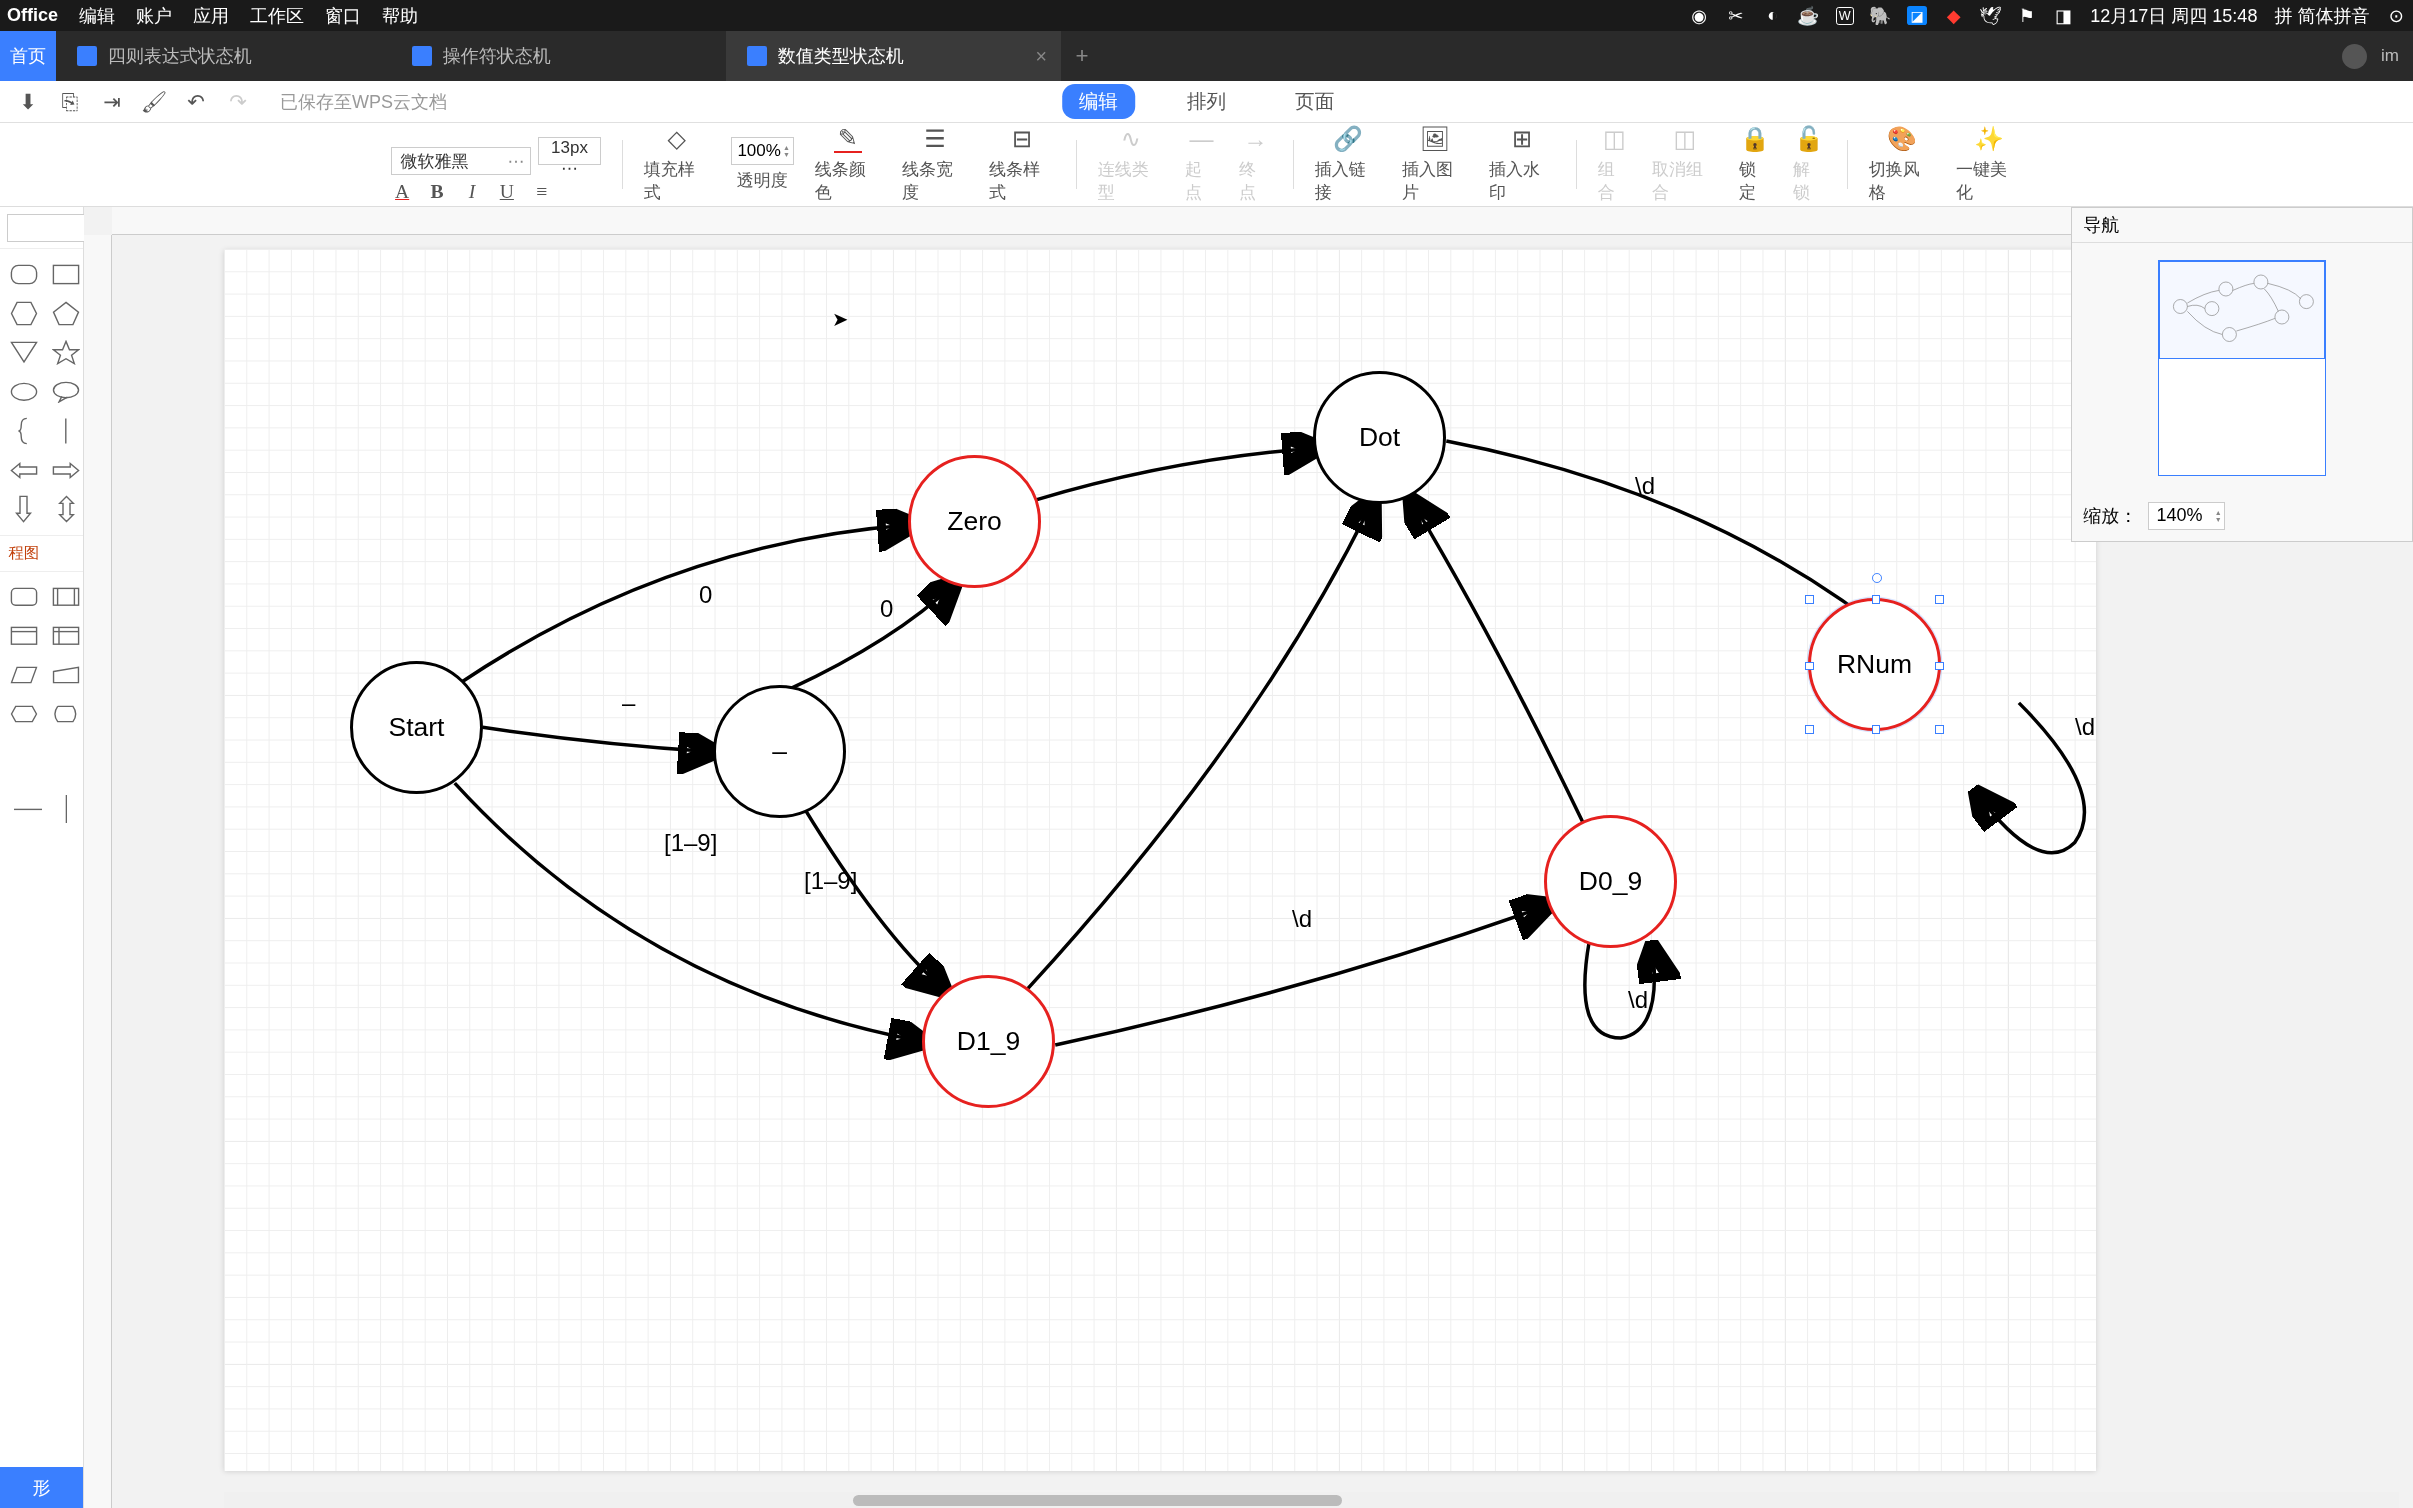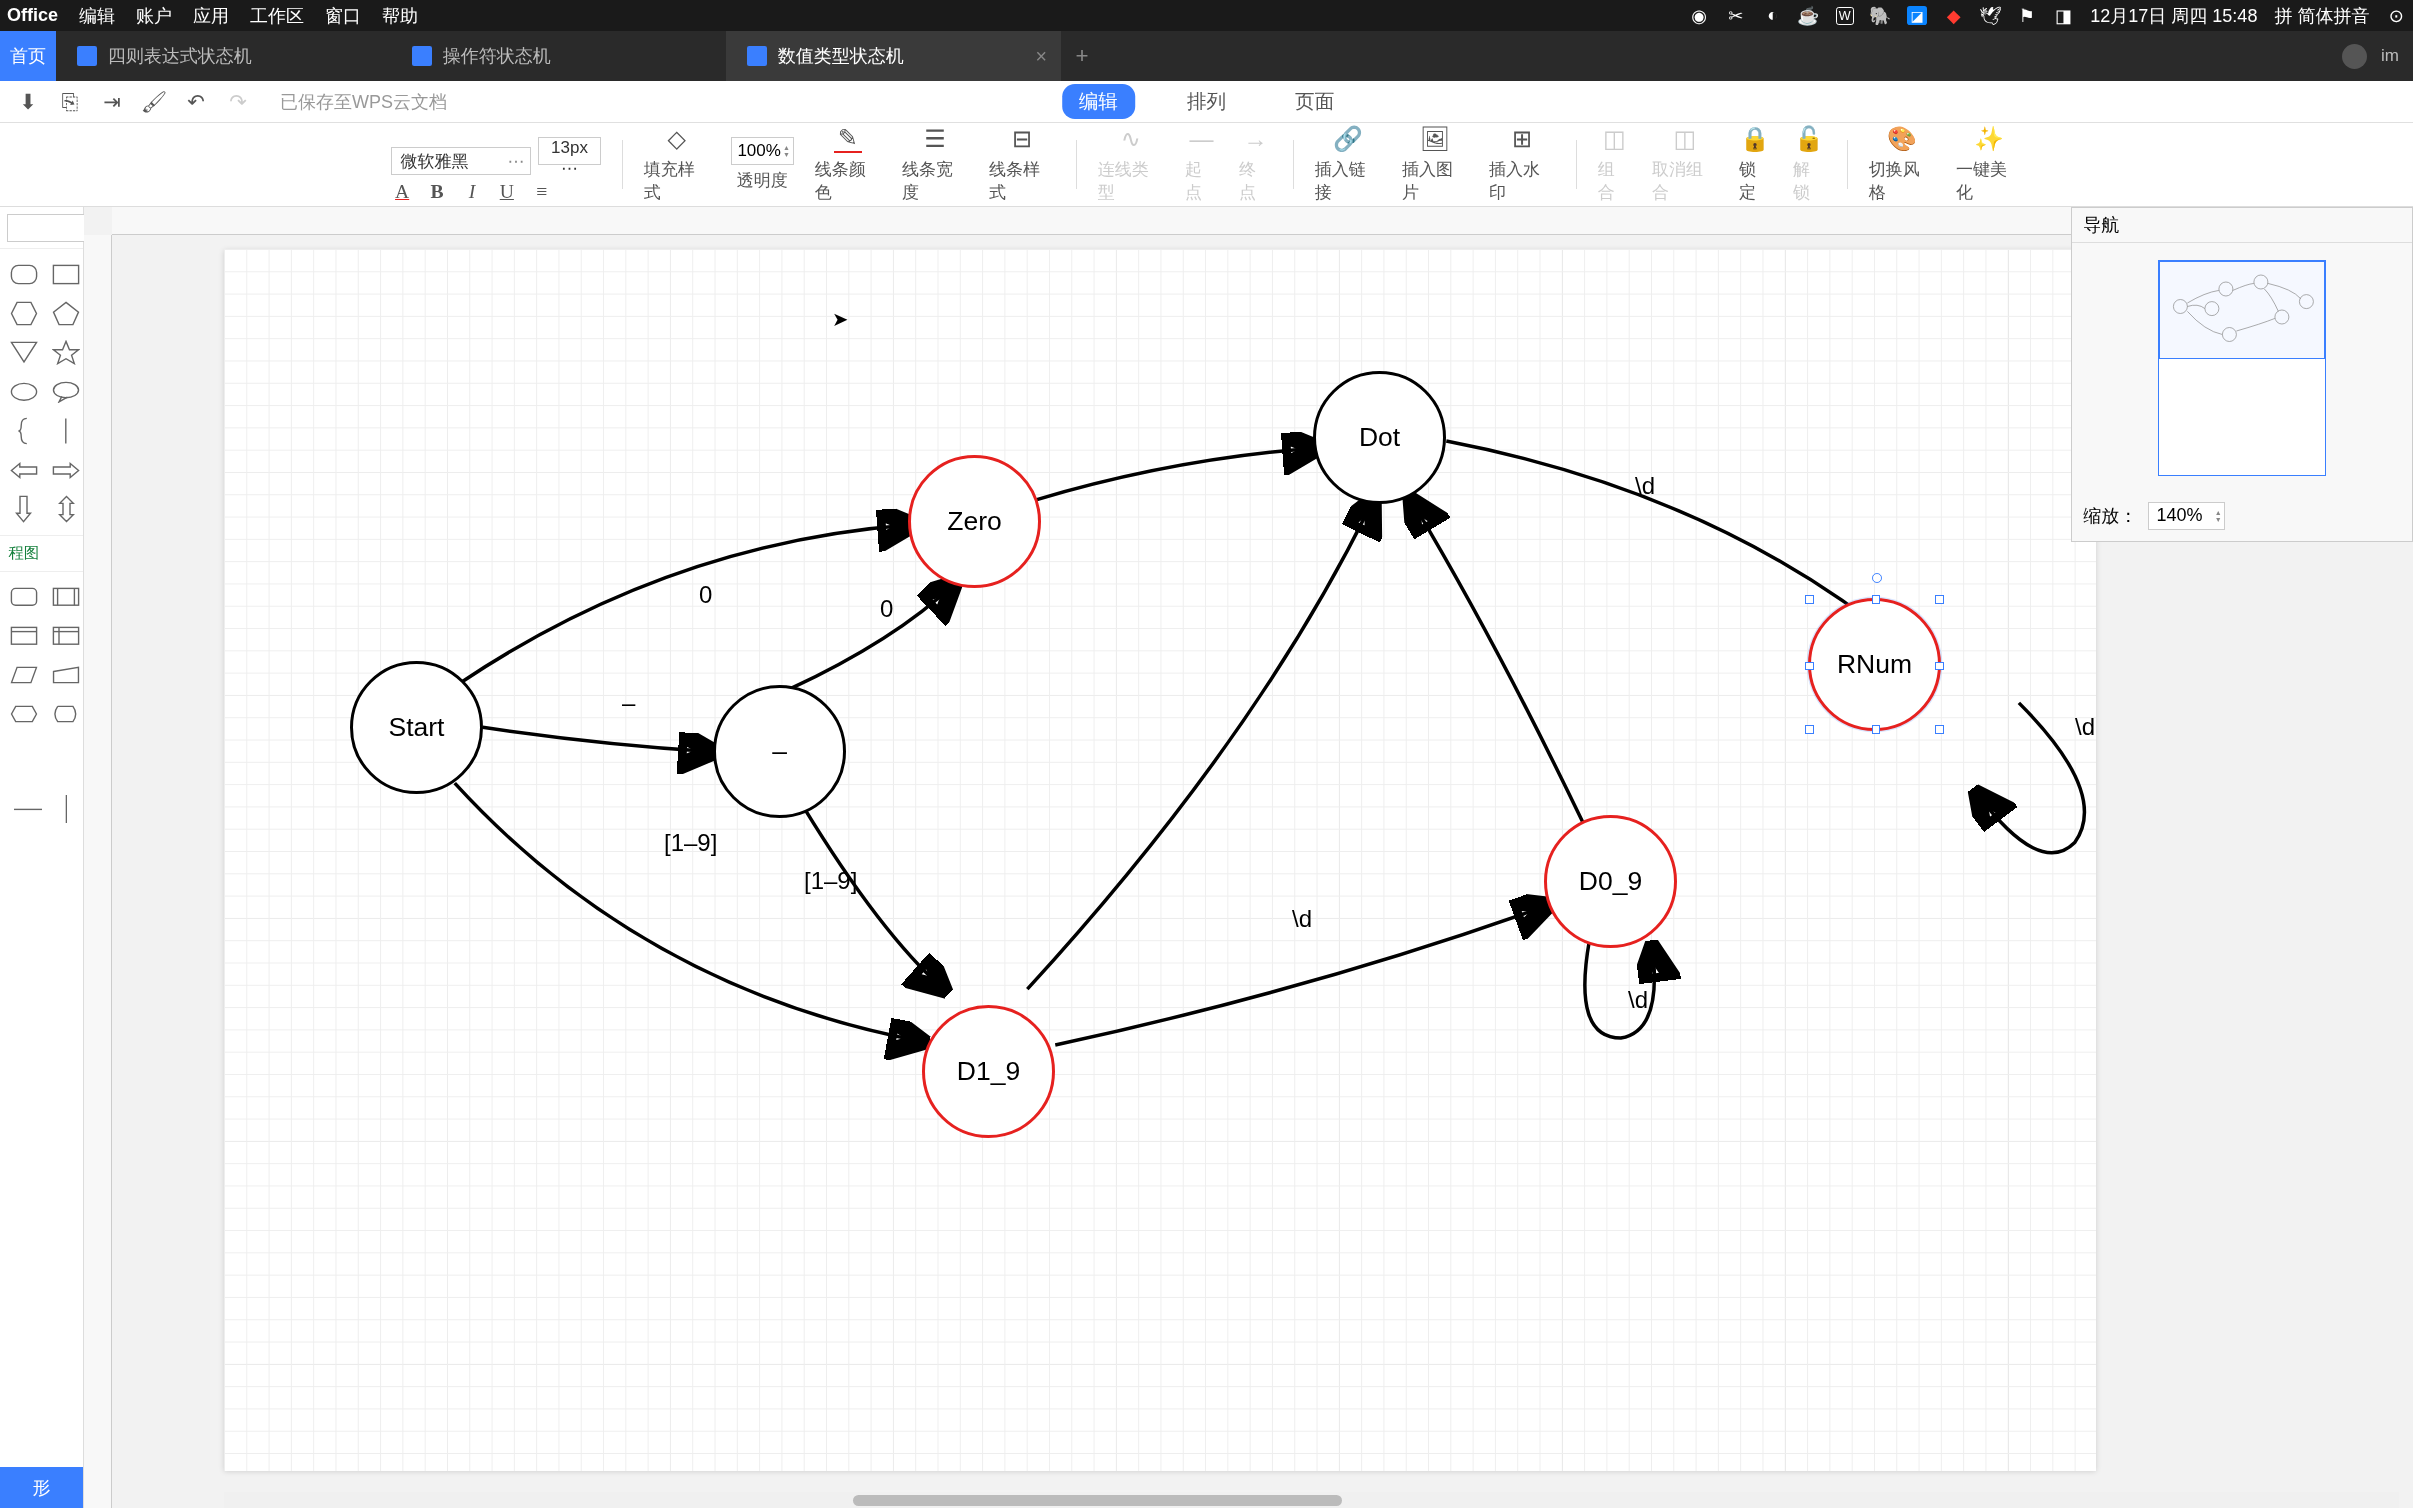--- a/index.html
+++ b/index.html
@@ -55,21 +55,21 @@
 
 
 .main { display:flex; height:1302px; }
 .shape-panel { width:84px; background:#fff; border-right:0.7px solid #ddd; display:flex; flex-direction:column; }
 .search-row { height:42px; display:flex; align-items:center; padding:0 7px; border-bottom:0.7px solid #eee; }
 .search-input { flex:1; height:28px; border:0.7px solid #ccc; }
 .search-ico { margin-left:5.6px; font-size:19.6px; color:#666; }
 .shape-grid { display:grid; grid-template-columns:1fr 1fr; gap:11.2px; padding:11.2px 8.4px; }
 .shape-cell { width:31px; height:28px; display:flex; align-items:center; justify-content:center; }
 .shape-cell svg { stroke:#666; stroke-width:2; fill:none; }
-.shape-section-label { font-size:15.4px; color:#15803d; padding:7px 8.4px; border-top:0.7px solid #eee; border-bottom:0.7px solid #eee; }
+.shape-section-label { font-size:15.4px; color:#c2410c; padding:7px 8.4px; border-top:0.7px solid #eee; border-bottom:0.7px solid #eee; }
 .shape-footer { margin-top:auto; height:42px; background:#3a7fff; color:#fff; display:flex; align-items:center; justify-content:center; font-size:18px; }
 
 .canvas-wrap { flex:1; background:#f2f2f2; position:relative; overflow:hidden; }
 .ruler-h { position:absolute; top:0; left:28px; right:0; height:28px; background:#f8f8f8; border-bottom:0.7px solid #ccc; }
 .ruler-v { position:absolute; top:28px; left:0; bottom:0; width:28px; background:#f8f8f8; border-right:0.7px solid #ccc; }
 .paper { position:absolute; top:42px; left:140px; width:1872px; height:1222px; background:#fff; box-shadow:0 1.4px 5.6px rgba(0,0,0,.15); }
 .grid { position:absolute; inset:0; background-image:linear-gradient(#eee 0.7px,transparent 0.7px),linear-gradient(90deg,#eee 0.7px,transparent 0.7px),linear-gradient(#ddd 0.7px,transparent 0.7px),linear-gradient(90deg,#ddd 0.7px,transparent 0.7px); background-size:22.3px 22.3px,22.3px 22.3px,223px 223px,223px 223px; }
 
 .node { position:absolute; width:133px; height:133px; border-radius:50%; border:3.5px solid #000; background:#fff; display:flex; align-items:center; justify-content:center; font-size:26.5px; }
 .node.accept { border-color:#e6211f;text-align:right; }
@@ -437,21 +437,21 @@
 
       <div class="node" style="left:126px;top:412px">
           <span>Start</span>
         </div>
       <div class="node" style="left:489px;top:436px">
           <span>–</span>
         </div>
       <div class="node accept" style="left:684px;top:206px">
           <span>Zero</span>
         </div>
-      <div class="node accept" style="left:698px;top:756px">
+      <div class="node accept" style="left:698px;top:726px">
           <span>D1_9</span>
         </div>
       <div class="node" style="left:1089px;top:122px">
           <span>Dot</span>
         </div>
       <div class="node accept" style="left:1320px;top:566px">
           <span>D0_9</span>
         </div>
       <div class="node accept selected" style="left:1584px;top:349px">
         <span>RNum</span>

